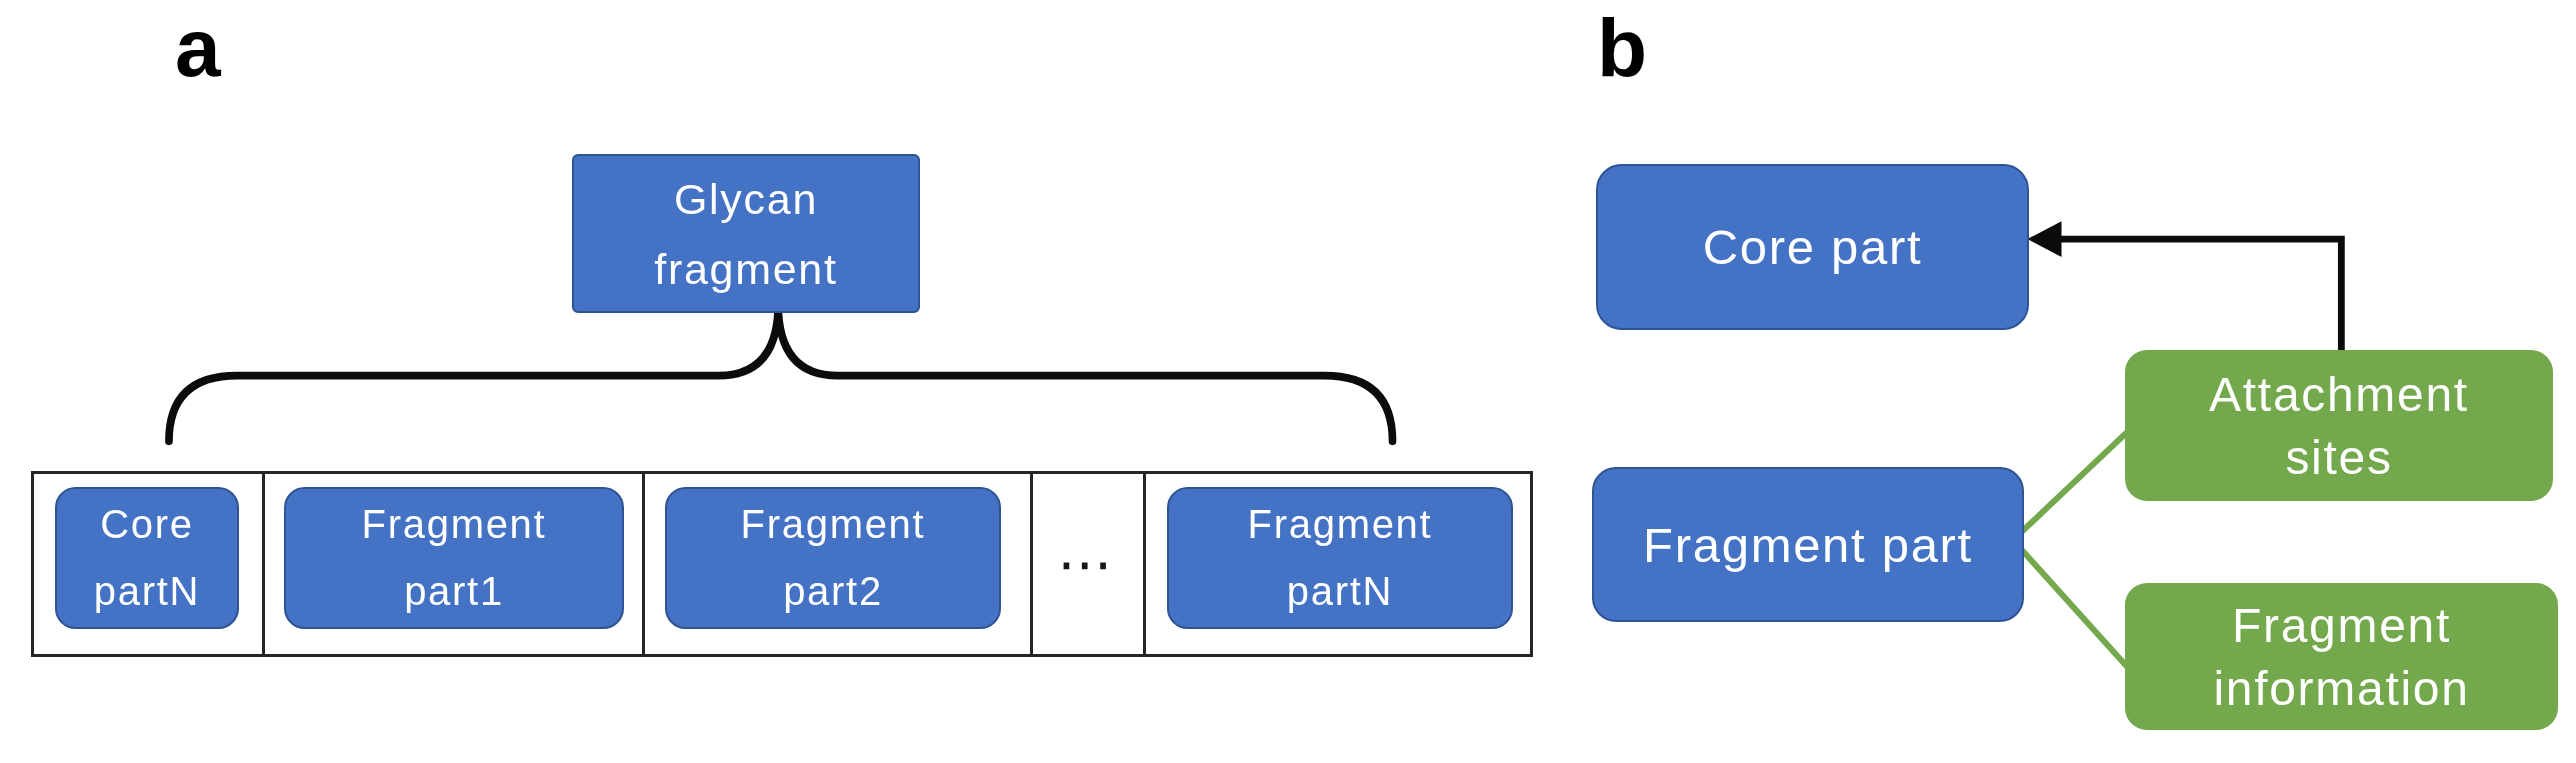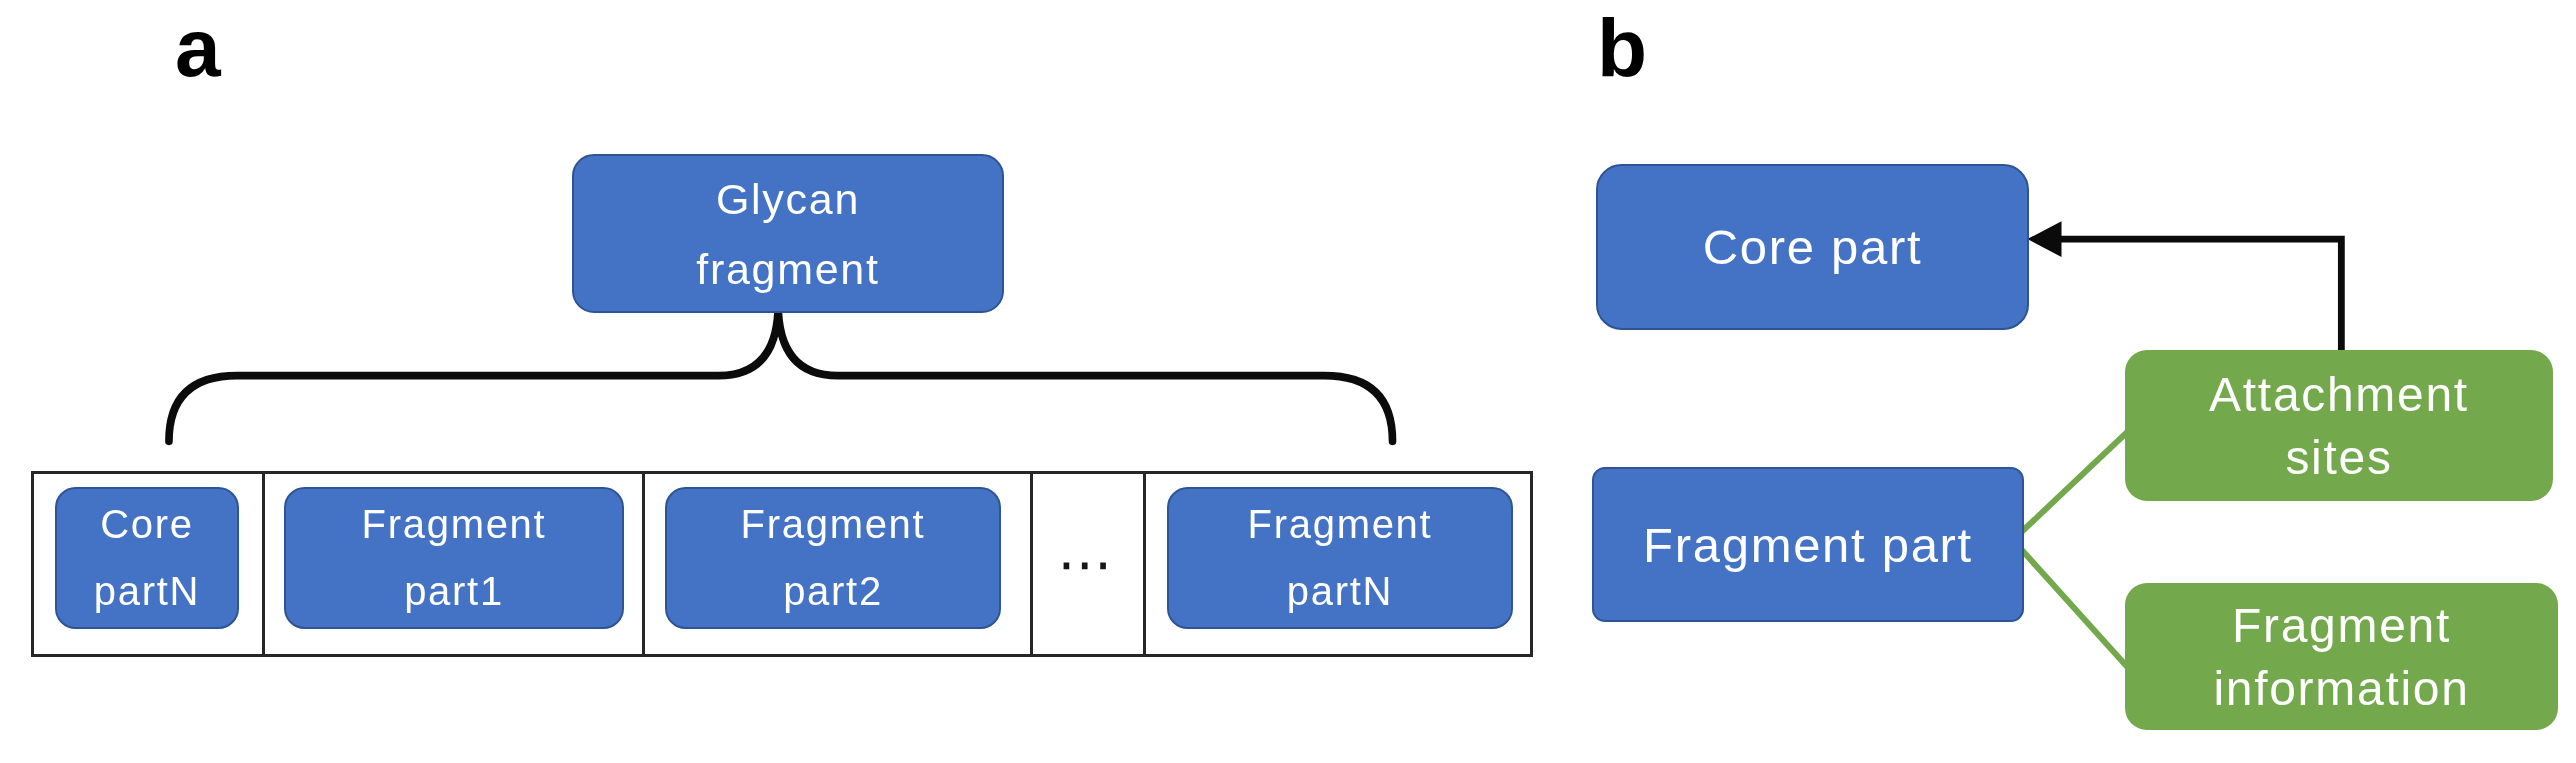--- a/index.html
+++ b/index.html
@@ -18,21 +18,21 @@
     color:var(--label-black);
   }
   .box{
     position:absolute; z-index:2; display:flex; align-items:center; justify-content:center;
     text-align:center; color:var(--text-white); white-space:pre-line; letter-spacing:1.7px;
     box-sizing:border-box;
   }
   .box-blue{ background:var(--box-blue); border:2.6px solid var(--box-blue-border); }
   .box-green{ background:var(--box-green); border:none; }
 
-  .glycan-box{ left:572px; top:154px; width:432px; height:159px; border-radius:22px;
+  .glycan-box{ left:572px; top:154px; width:348px; height:159px; border-radius:6px;
                font-size:43px; line-height:70px; }
 
   .row{
     position:absolute; z-index:2; left:31px; top:471px; width:1502px; height:186px;
     border:3.4px solid var(--row-border); box-sizing:border-box; background:var(--background);
   }
   .row-divider{ position:absolute; top:0; width:3.4px; height:100%; background:var(--row-border); }
   .divider-1{ left:228px; } .divider-2{ left:608px; } .divider-3{ left:996px; } .divider-4{ left:1109px; }
 
   .cell-box{ border-radius:20.5px; font-size:40px; line-height:67px; }
@@ -41,21 +41,21 @@
   .cell-p2   { left:665px; top:487px; width:336px; height:142px; }
   .cell-pn   { left:1167px;top:487px; width:346px; height:142px; }
 
   .ellipsis-cell{
     position:absolute; z-index:2; left:1030px; top:471px; width:113px; height:186px;
     display:flex; align-items:center; justify-content:center;
     font-size:55px; color:#161616; letter-spacing:3.4px;
   }
 
   .core-b   { left:1596px; top:164px; width:433px; height:166px; border-radius:25.6px; font-size:49px; }
-  .fragment-b{ left:1592px; top:467px; width:432px; height:155px; border-radius:13px; font-size:49px; }
+  .fragment-b{ left:1592px; top:467px; width:432px; height:155px; border-radius:24px; font-size:49px; }
   .attachment-b{ left:2125px; top:350px; width:428px; height:151px; border-radius:22px;
                  font-size:48px; line-height:63px; }
   .linkage-b{ left:2125px; top:583px; width:433px; height:147px; border-radius:22px;
               font-size:48px; line-height:63px; }
 </style>
 </head>
 <body>
 
 <div id="canvas">
 

